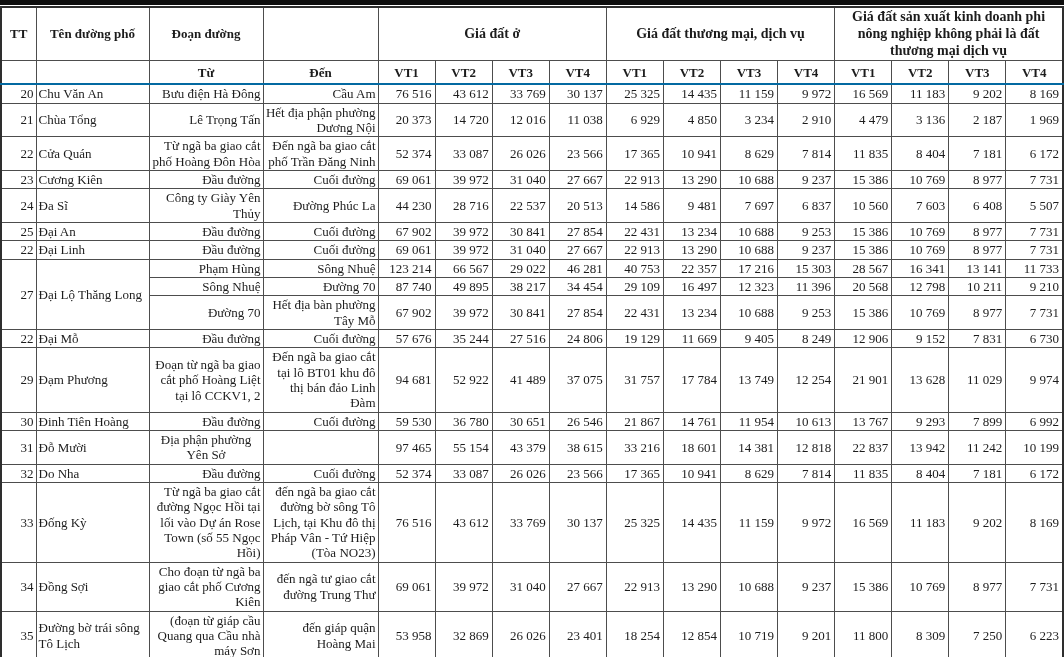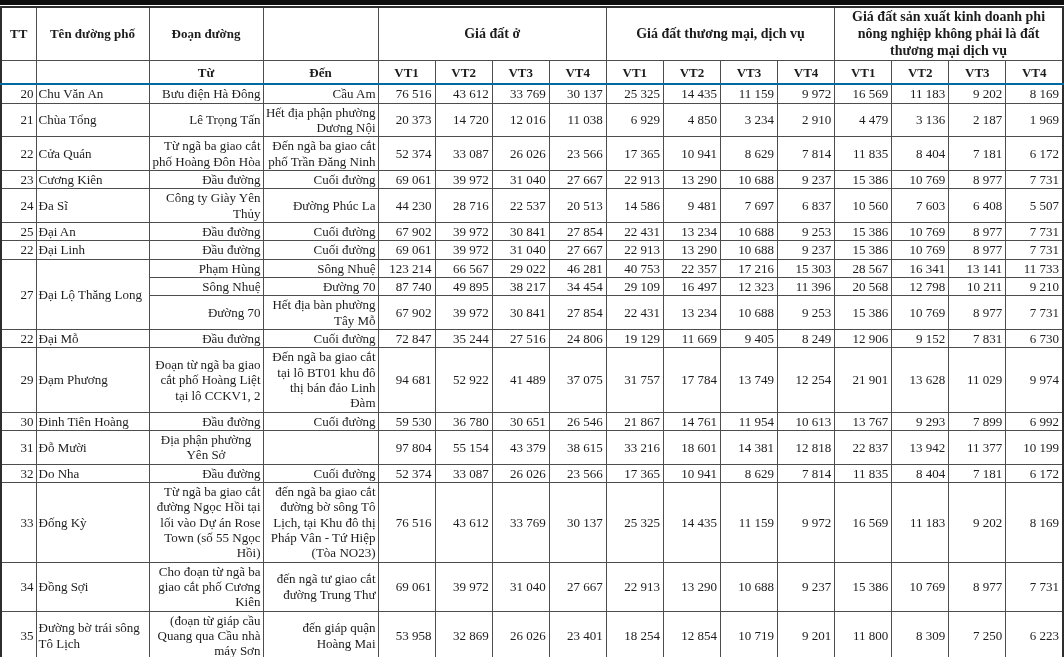--- a/index.html
+++ b/index.html
@@ -272,21 +272,21 @@
           <td class="num">15 386</td>
           <td class="num">10 769</td>
           <td class="num">8 977</td>
           <td class="num">7 731</td>
         </tr>
         <tr>
           <td class="center">22</td>
           <td class="street">Đại Mỗ</td>
           <td class="center">Đầu đường</td>
           <td class="center">Cuối đường</td>
-          <td class="num">72 847</td>
+          <td class="num">57 676</td>
           <td class="num">35 244</td>
           <td class="num">27 516</td>
           <td class="num">24 806</td>
           <td class="num">19 129</td>
           <td class="num">11 669</td>
           <td class="num">9 405</td>
           <td class="num">8 249</td>
           <td class="num">12 906</td>
           <td class="num">9 152</td>
           <td class="num">7 831</td>
@@ -326,31 +326,31 @@
           <td class="num">13 767</td>
           <td class="num">9 293</td>
           <td class="num">7 899</td>
           <td class="num">6 992</td>
         </tr>
         <tr>
           <td class="center">31</td>
           <td class="street">Đỗ Mười</td>
           <td class="left-al">Địa phận phường Yên Sở</td>
           <td class="center"></td>
-          <td class="num">97 804</td>
+          <td class="num">97 465</td>
           <td class="num">55 154</td>
           <td class="num">43 379</td>
           <td class="num">38 615</td>
           <td class="num">33 216</td>
           <td class="num">18 601</td>
           <td class="num">14 381</td>
           <td class="num">12 818</td>
           <td class="num">22 837</td>
           <td class="num">13 942</td>
-          <td class="num">11 377</td>
+          <td class="num">11 242</td>
           <td class="num">10 199</td>
         </tr>
         <tr>
           <td class="center">32</td>
           <td class="street">Do Nha</td>
           <td class="center">Đầu đường</td>
           <td class="center">Cuối đường</td>
           <td class="num">52 374</td>
           <td class="num">33 087</td>
           <td class="num">26 026</td>

